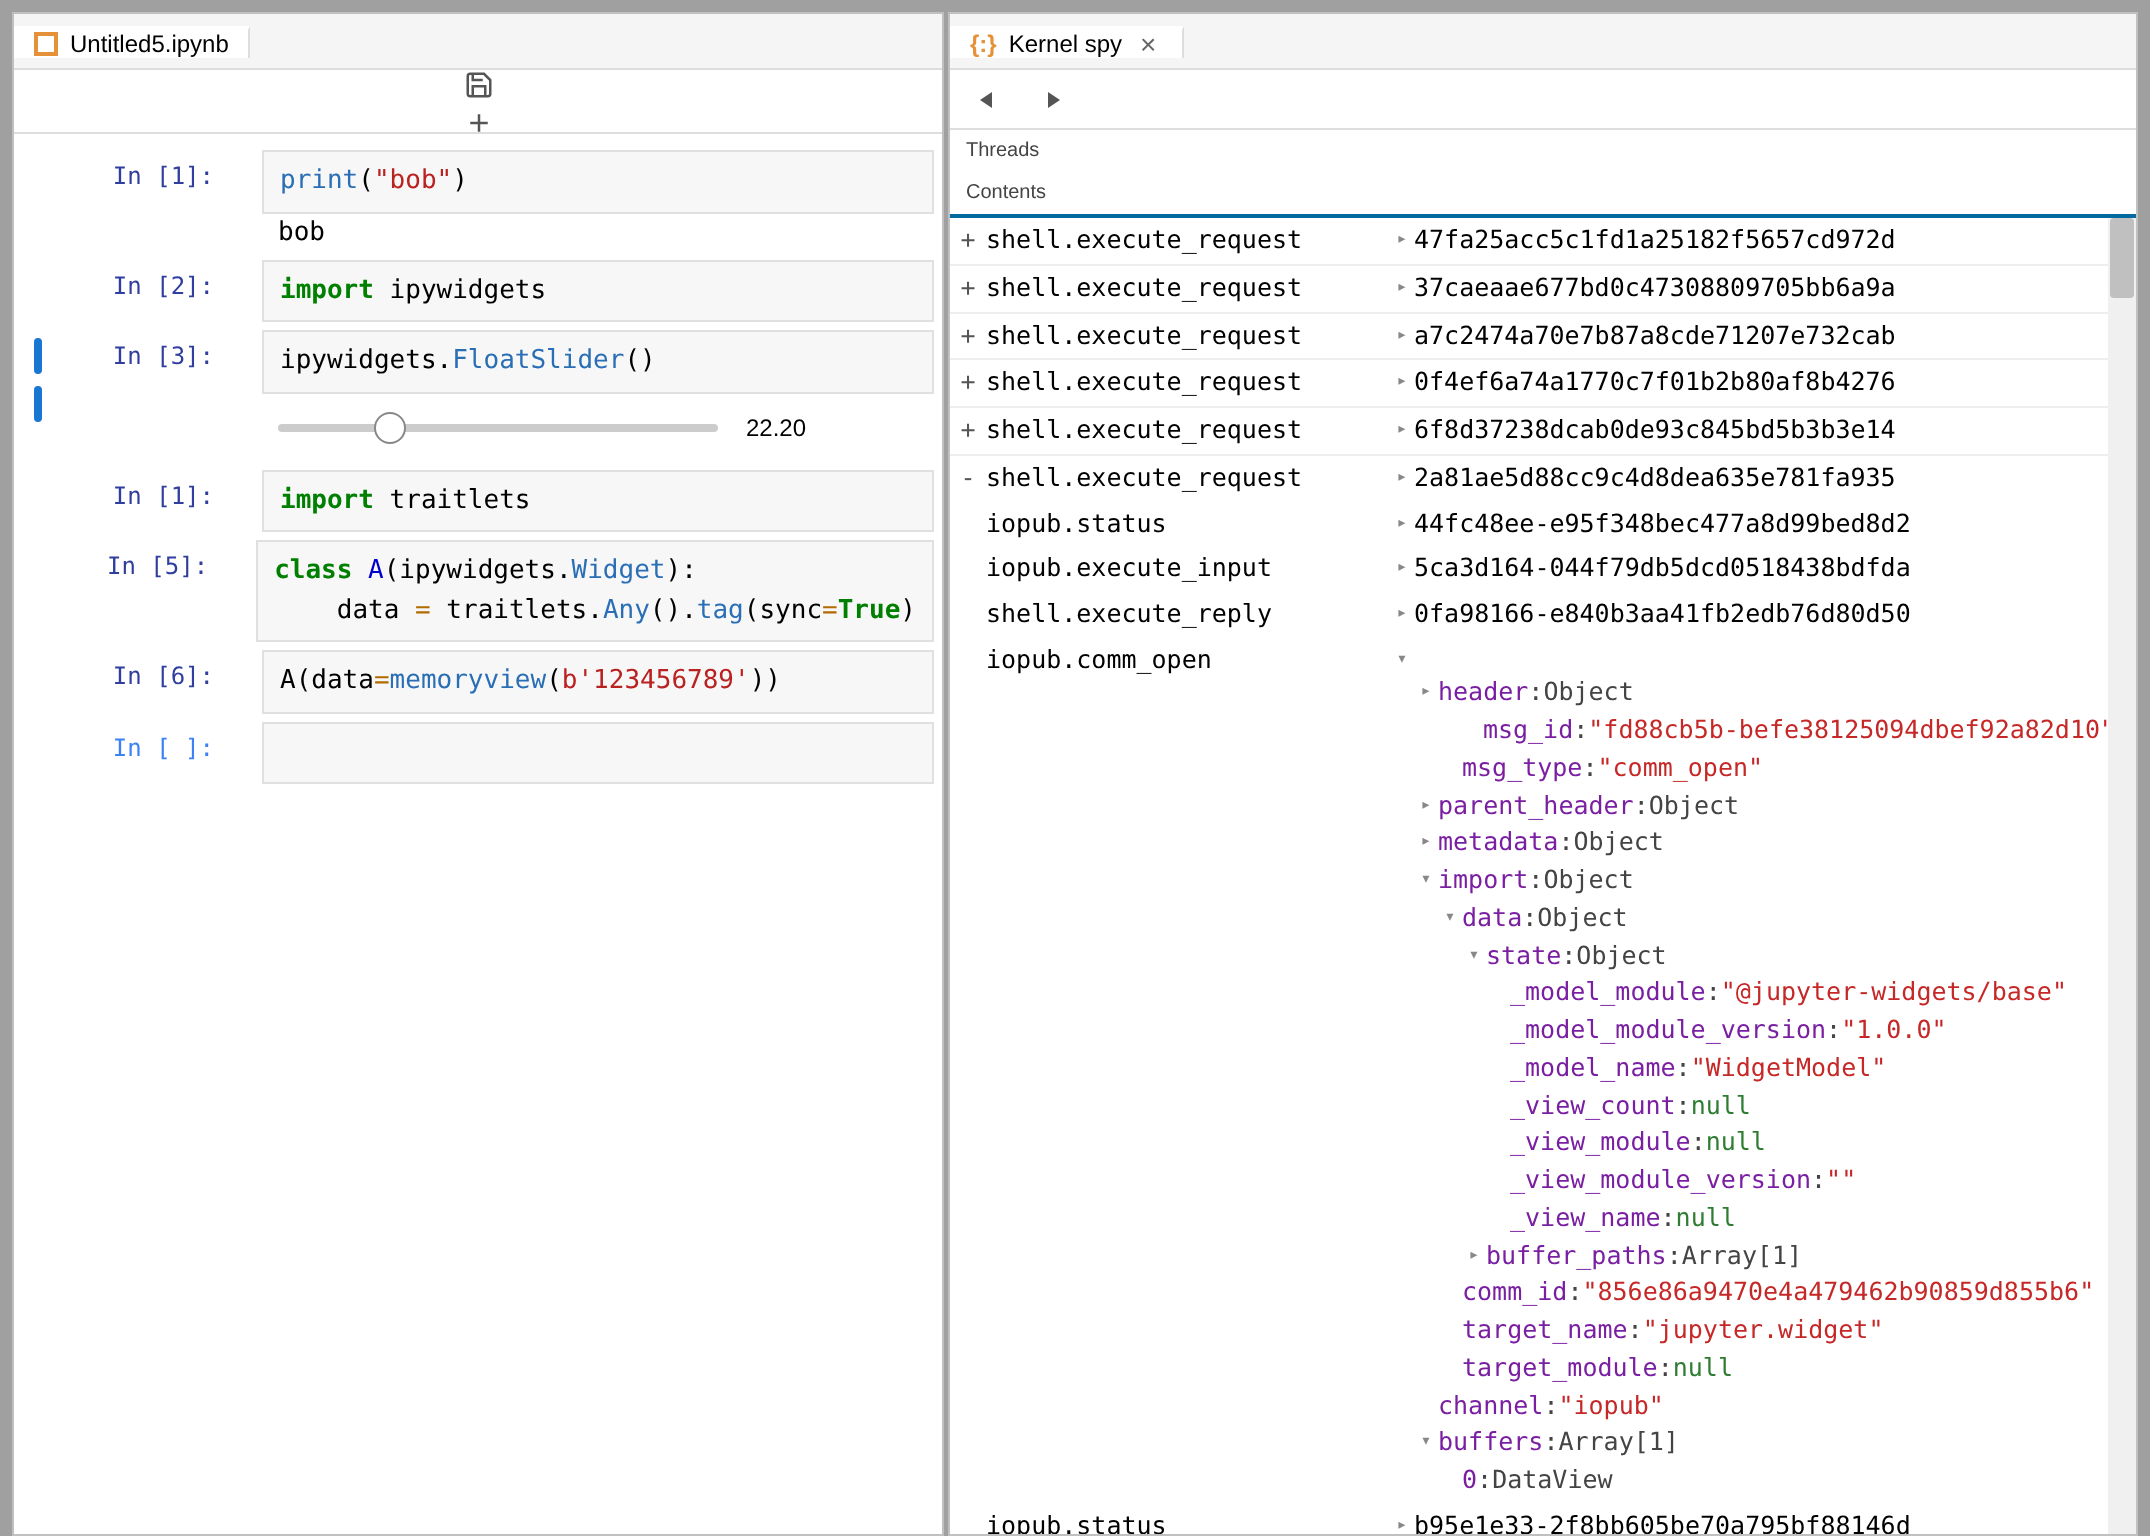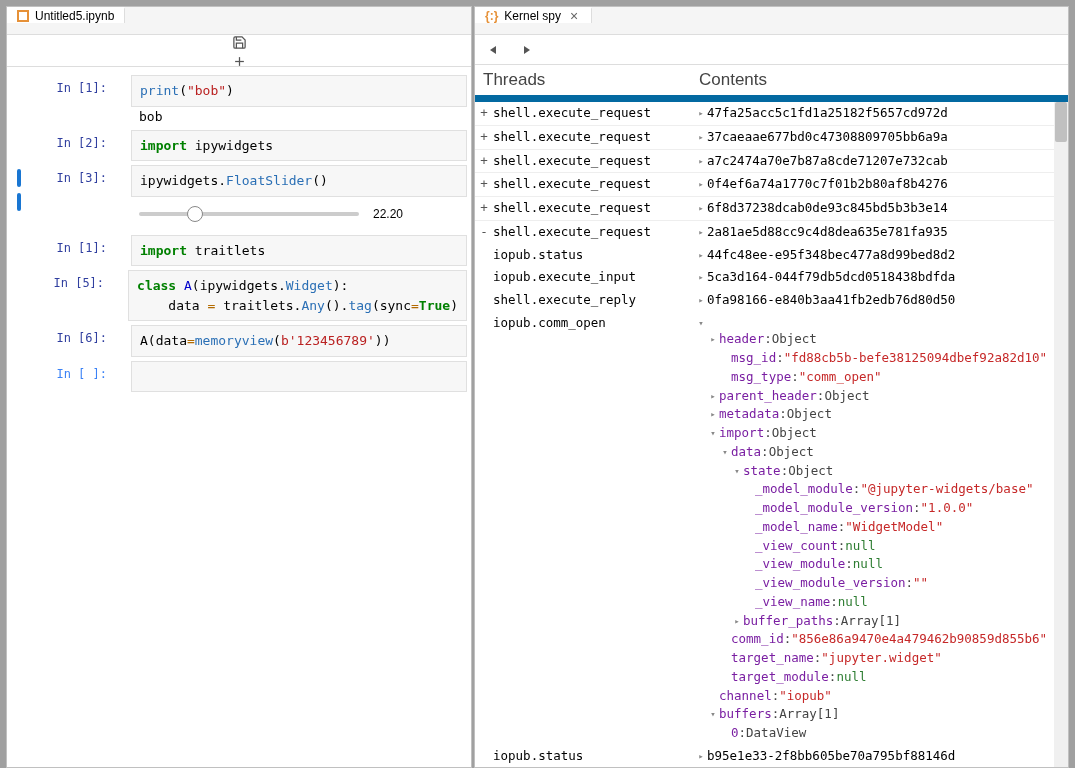--- a/index.html
+++ b/index.html
@@ -1,21 +1,21 @@
 <!DOCTYPE html>
 <html><head>
 <meta charset="utf-8">
 <style>
 * { box-sizing: border-box; margin: 0; padding: 0; }
 body { font-family: "Segoe UI", Arial, sans-serif; font-size: 12px; background: #a0a0a0; width: 1075px; height: 768px; overflow: hidden; position: relative; }
 .workspace { position: absolute; top: 6px; left: 6px; right: 6px; bottom: 0; display: flex; gap: 2px; }
 .panel { background: #fff; border: 1px solid #c0c0c0; display: flex; flex-direction: column; overflow: hidden; }
 .panel-left { width: 466px; }
 .panel-right { flex: 1; }
-.tab-bar { display: flex; background: #f5f5f5; border-bottom: 1px solid #ddd; height: 28px; align-items: flex-start; }
+.tab-bar { display: flex; background: #f5f5f5; border-bottom: 1px solid #ddd; height: 28px; align-items: center; }
 .tab { display: flex; align-items: center; gap: 6px; padding: 0 10px; background: #fff; border-right: 1px solid #ddd; border-top: 2px solid transparent; font-size: 12px; cursor: pointer; }
 .tab.active { border-top: 2px solid #fff; }
 .tab .close { width: 14px; height: 14px; display: flex; align-items: center; justify-content: center; font-size: 14px; color: #666; cursor: pointer; }
 .toolbar { display: flex; align-items: center; height: 32px; border-bottom: 1px solid #ddd; padding: 0 6px; gap: 4px; background: #fff; flex-direction: column; }
 .tbtn { width: 26px; height: 26px; display: flex; align-items: center; justify-content: center; cursor: pointer; border-radius: 2px; color: #555; }
 .tbtn svg { width: 15px; height: 15px; }
 .tsep { width: 1px; height: 18px; background: #ddd; margin: 0 2px; }
 .cell-type { display: flex; align-items: center; gap: 12px; padding: 0 8px; height: 24px; cursor: pointer; font-size: 12px; }
 .nb-body { flex: 1; overflow: auto; padding: 8px 4px; background: #fff; }
 .cell { display: flex; margin-bottom: 4px; gap: 16px; }
@@ -29,21 +29,21 @@
 .slider-row { display: flex; align-items: center; gap: 14px; padding: 10px 8px; }
 .slider-track { position: relative; width: 220px; height: 4px; background: #ccc; border-radius: 2px; }
 .slider-thumb { position: absolute; top: -6px; width: 16px; height: 16px; background: #fff; border: 1px solid #888; border-radius: 50%; }
 .kw-green { color: #008000; font-weight: bold; }
 .str-red { color: #ba2121; }
 .name-blue { color: #0000cc; }
 .call-blue { color: #2a6fb5; }
 .sep-orange { color: #b36b00; }
 .spy-nav { display: flex; align-items: center; height: 30px; border-bottom: 1px solid #ddd; padding: 0 6px; gap: 6px; }
 .spy-nav .tbtn svg { width: 12px; height: 12px; }
-.spy-headers { display: flex; border-bottom: 7px solid #0369a1; font-size: 17px; color: #444; }
+.spy-headers { display: flex; border-bottom: 2px solid #0369a1; font-size: 10px; color: #444; flex-direction: column; }
 .spy-col1 { width: 216px; padding: 5px 8px; }
 .spy-col2 { flex: 1; padding: 5px 8px; }
 .spy-body { flex: 1; overflow: auto; font-family: "Consolas", monospace; font-size: 12.5px; line-height: 1.5; position: relative; }
 .scrollbar-track { position: absolute; right: 0; top: 0; width: 14px; height: 100%; background: #f0f0f0; }
 .scrollbar-thumb { position: absolute; right: 1px; top: 0; width: 12px; height: 40px; background: #c0c0c0; border-radius: 2px; }
 .thread-row { display: flex; border-bottom: 1px solid #eee; }
 .th-expand { width: 18px; text-align: center; color: #555; cursor: pointer; padding-top: 2px; }
 .th-name { width: 198px; padding: 2px 0; }
 .th-contents { flex: 1; padding: 2px 0 2px 4px; }
 .tree-row { display: flex; align-items: flex-start; }
@@ -326,21 +326,21 @@
                 <span class="tree-caret">▾</span>
               </div>
               <div class="tree-children">
                 <div class="tree-row" style="padding-left: 0px;">
                   <span class="tree-caret">▸</span>
                   <span class="tree-label">header</span>
                   <span class="tree-colon">: </span>
                   <span class="tree-type">Object</span>
                 </div>
                 <div class="tree-children">
-                  <div class="tree-row" style="padding-left: 0px;">
+                  <div class="tree-row" style="padding-left: 0px; justify-content: center;">
                     <span class="tree-caret"></span>
                     <span class="tree-label">msg_id</span>
                     <span class="tree-colon">: </span>
                     <span class="tree-str">"fd88cb5b-befe38125094dbef92a82d10"</span>
                   </div>
                   <div class="tree-row" style="padding-left: 0px;">
                     <span class="tree-caret"></span>
                     <span class="tree-label">msg_type</span>
                     <span class="tree-colon">: </span>
                     <span class="tree-str">"comm_open"</span>

